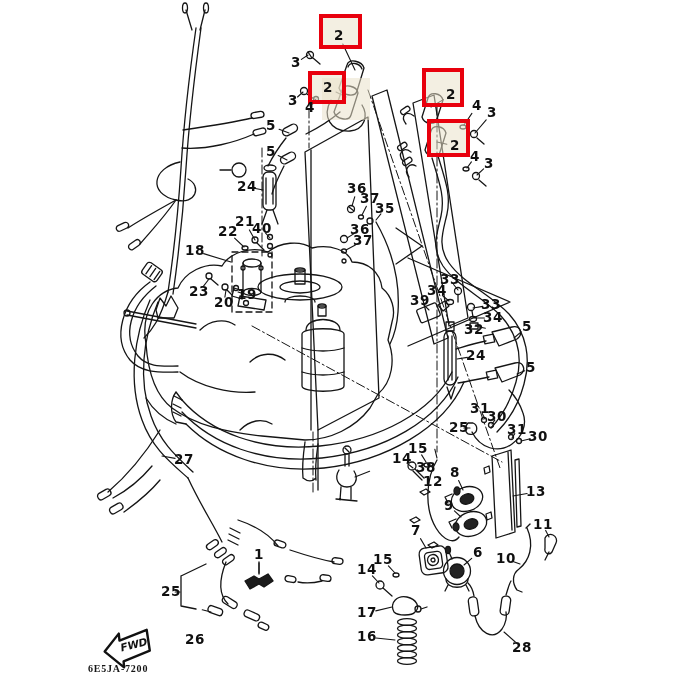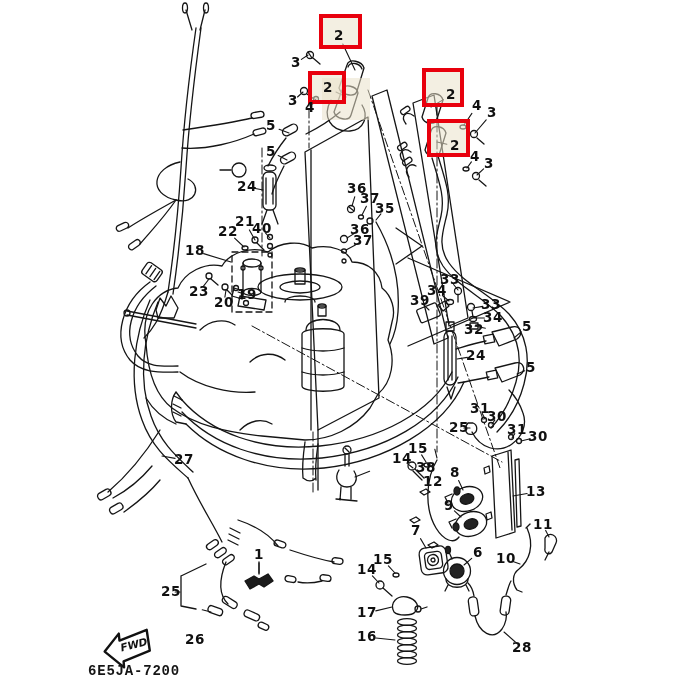--- a/index.html
+++ b/index.html
@@ -5,22 +5,22 @@
   html,body{margin:0;padding:0;background:#fff;}
   .stage{position:relative;width:692px;height:693px;background:#ffffff;overflow:hidden;
          font-family:"DejaVu Sans",sans-serif;}
   .stage svg{position:absolute;left:0;top:0;z-index:1;}
   .hl-box{position:absolute;border:4px solid #e8000d;background:rgba(233,226,203,0.55);
           box-sizing:border-box;z-index:2;}
   .hl-patch{position:absolute;background:rgba(233,226,203,0.55);z-index:1;}
   .callout{position:absolute;transform:translate(-50%,-50%);font-weight:bold;
            font-size:13.5px;color:#101010;z-index:3;line-height:1;letter-spacing:0.5px;
            font-family:"DejaVu Sans",sans-serif;cursor:default;}
-  .code-label{position:absolute;left:88px;top:663px;font-size:14px;font-weight:bold;
-              color:#151515;letter-spacing:0.8px;z-index:3;font-family:Liberation Mono, monospace;}
+  .code-label{position:absolute;left:88px;top:663px;font-size:10px;font-weight:bold;
+              color:#151515;letter-spacing:0.8px;z-index:3;font-family:Liberation Serif, serif;}
   svg path, svg rect, svg circle, svg ellipse, svg line, svg polygon{vector-effect:non-scaling-stroke;}
 </style>
 </head>
 <body>
 
 <div class="stage">
 
   <svg id="art" width="692" height="693" viewBox="0 0 692 693" fill="none" stroke="#151515" stroke-width="1.3" stroke-linecap="round" stroke-linejoin="round">
 
     <g stroke-width="1" stroke-dasharray="9 3 2 3">

